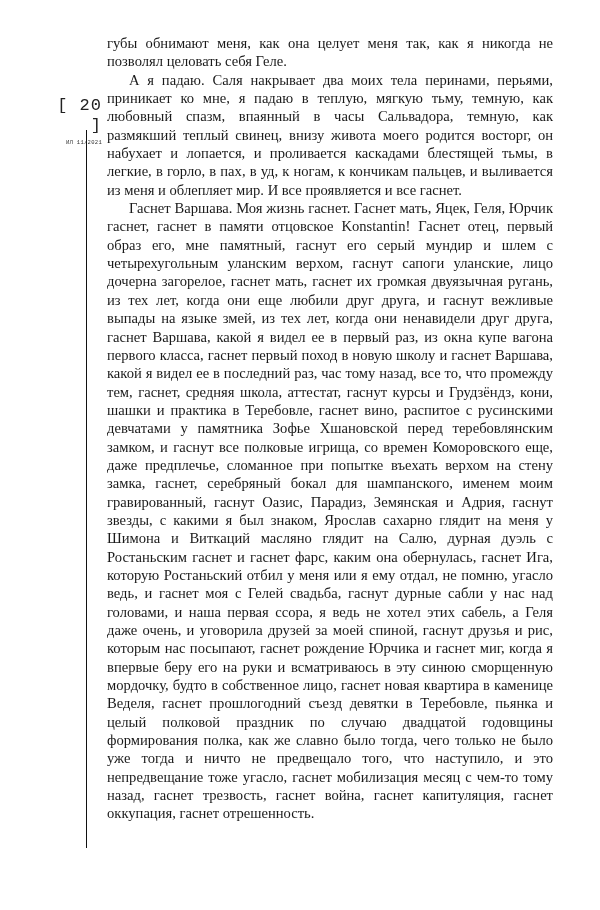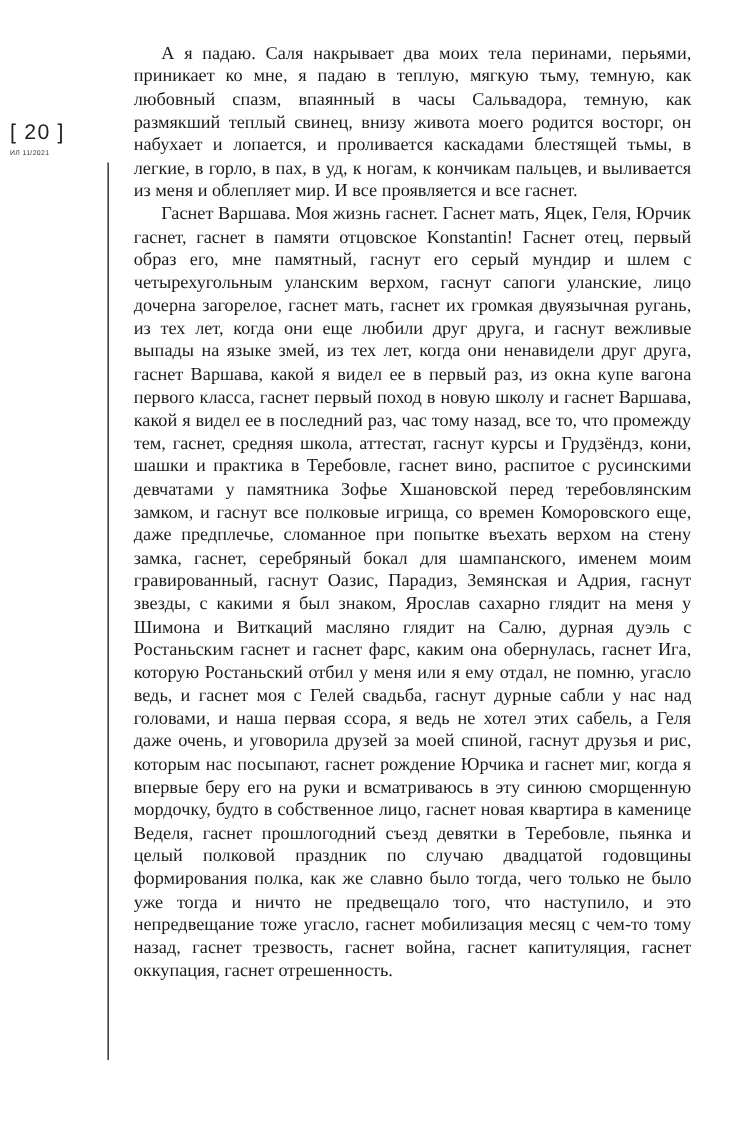--- a/index.html
+++ b/index.html
@@ -1,20 +1,20 @@
 <!DOCTYPE html>
 <html><head>
 <meta charset="utf-8">
 <style>
   html, body { margin: 0; padding: 0; background: #ffffff; }
   body { width: 600px; height: 910px; position: relative; overflow: hidden; }
   .page { position: absolute; left: 0; top: 0; width: 600px; height: 910px; background: #fff; }
   .folio {
-    position: absolute; left: 8px; top: 96px; width: 66px; text-align: left;
-    font-family: Liberation Sans, sans-serif; color: #222;
+    position: absolute; left: 36px; top: 96px; width: 66px; text-align: right;
+    font-family: Liberation Mono, monospace; color: #222;
   }
   .folio-number { font-size: 17px; letter-spacing: 1px; line-height: 20px; display: block; }
   .folio-issue { font-size: 5.5px; letter-spacing: 0.3px; line-height: 8px; display: block; margin-top: 3px; color: #333; }
   .margin-rule {
     position: absolute; left: 86px; top: 130px; width: 1px; height: 718px; background: #111;
   }
   .body-text {
     position: absolute; left: 107px; top: 34px; width: 446px;
     font-family: "Liberation Serif", "DejaVu Serif", serif;
     font-size: 14.6px; line-height: 18.35px; color: #1a1a1a;
@@ -27,16 +27,17 @@
 <body>
 
 <div class="page">
   <div class="folio">
     <span class="folio-number">[ 20 ]</span>
     <span class="folio-issue">ИЛ 11/2021</span>
   </div>
   <div class="margin-rule"></div>
 
   <div class="body-text">
+    <p>губы обнимают меня, как она целует меня так, как я никогда не позволял целовать себя Геле.</p>
     <p class="indent">А я падаю. Саля накрывает два моих тела перинами, перьями, приникает ко мне, я падаю в теплую, мягкую тьму, темную, как любовный спазм, впаянный в часы Сальвадора, темную, как размякший теплый свинец, внизу живота моего родится восторг, он набухает и лопается, и проливается каскадами блестящей тьмы, в легкие, в горло, в пах, в уд, к ногам, к кончикам пальцев, и выливается из меня и облепляет мир. И все проявляется и все гаснет.</p>
     <p class="indent">Гаснет Варшава. Моя жизнь гаснет. Гаснет мать, Яцек, Геля, Юрчик гаснет, гаснет в памяти отцовское Konstantin! Гаснет отец, первый образ его, мне памятный, гаснут его серый мундир и шлем с четырехугольным уланским верхом, гаснут сапоги уланские, лицо дочерна загорелое, гаснет мать, гаснет их громкая двуязычная ругань, из тех лет, когда они еще любили друг друга, и гаснут вежливые выпады на языке змей, из тех лет, когда они ненавидели друг друга, гаснет Варшава, какой я видел ее в первый раз, из окна купе вагона первого класса, гаснет первый поход в новую школу и гаснет Варшава, какой я видел ее в последний раз, час тому назад, все то, что промежду тем, гаснет, средняя школа, аттестат, гаснут курсы и Грудзёндз, кони, шашки и практика в Теребовле, гаснет вино, распитое с русинскими девчатами у памятника Зофье Хшановской перед теребовлянским замком, и гаснут все полковые игрища, со времен Коморовского еще, даже предплечье, сломанное при попытке въехать верхом на стену замка, гаснет, серебряный бокал для шампанского, именем моим гравированный, гаснут Оазис, Парадиз, Земянская и Адрия, гаснут звезды, с какими я был знаком, Ярослав сахарно глядит на меня у Шимона и Виткаций масляно глядит на Салю, дурная дуэль с Ростаньским гаснет и гаснет фарс, каким она обернулась, гаснет Ига, которую Ростаньский отбил у меня или я ему отдал, не помню, угасло ведь, и гаснет моя с Гелей свадьба, гаснут дурные сабли у нас над головами, и наша первая ссора, я ведь не хотел этих сабель, а Геля даже очень, и уговорила друзей за моей спиной, гаснут друзья и рис, которым нас посыпают, гаснет рождение Юрчика и гаснет миг, когда я впервые беру его на руки и всматриваюсь в эту синюю сморщенную мордочку, будто в собственное лицо, гаснет новая квартира в каменице Веделя, гаснет прошлогодний съезд девятки в Теребовле, пьянка и целый полковой праздник по случаю двадцатой годовщины формирования полка, как же славно было тогда, чего только не было уже тогда и ничто не предвещало того, что наступило, и это непредвещание тоже угасло, гаснет мобилизация месяц с чем-то тому назад, гаснет трезвость, гаснет война, гаснет капитуляция, гаснет оккупация, гаснет отрешенность.</p>
   </div>
 </div>
 
 </body></html>

